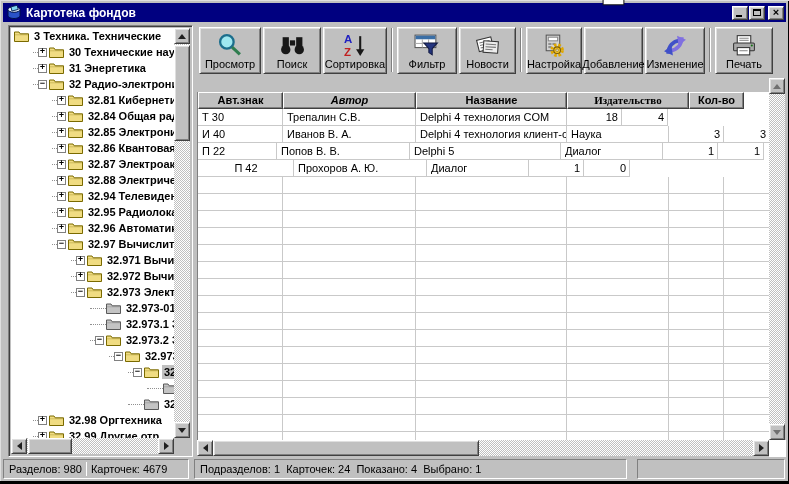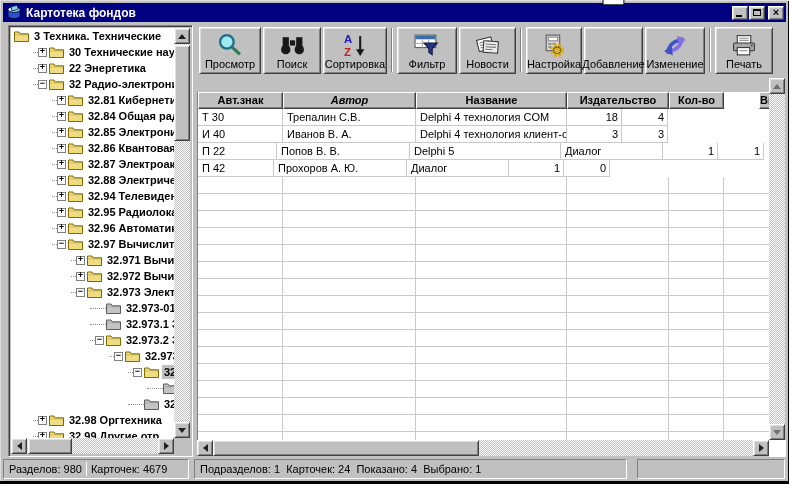--- a/index.html
+++ b/index.html
@@ -218,21 +218,21 @@
             </svg></span>
           <span class="tlabel">30 Технические наук</span>
         </div>
         <div class="tree-row" style="padding-left: 22px;">
           <span class="stub" style="width: 5px;"></span>
           <span class="ebox">+</span>
           <span class="ficon"><svg viewBox="0 0 15 12" width="15" height="12">
               <path d="M0.5 11.5 V2 h4.5 l1.2 1.8 h8.3 v7.7 z" fill="#f0dc82" stroke="#7a6a00" stroke-width="1"></path>
               <path d="M0.5 4.8 h14" stroke="#7a6a00" stroke-width="0.6" opacity="0.5"></path>
             </svg></span>
-          <span class="tlabel">22 Энергетика</span>
+          <span class="tlabel">31 Энергетика</span>
         </div>
         <div class="tree-row" style="padding-left: 22px;">
           <span class="stub" style="width: 5px;"></span>
           <span class="ebox">−</span>
           <span class="ficon"><svg viewBox="0 0 15 12" width="15" height="12">
               <path d="M0.5 11.5 V2 h4.5 l1.2 1.8 h8.3 v7.7 z" fill="#f0dc82" stroke="#7a6a00" stroke-width="1"></path>
               <path d="M0.5 4.8 h14" stroke="#7a6a00" stroke-width="0.6" opacity="0.5"></path>
             </svg></span>
           <span class="tlabel">32 Радио-электроник</span>
         </div>
@@ -453,48 +453,49 @@
         </div>
     </div>
     <div style="position:absolute;right:2px;bottom:2px;width:16px;height:16px;background:#c0c0c0;"></div>
   </div>
 
   <div class="table" id="table">
       <div class="trow">
         <div class="th" style="width: 85px;">Авт.знак</div>
         <div class="th it" style="width: 133px;">Автор</div>
         <div class="th" style="width: 151px;">Название</div>
-        <div class="th" style="width: 102px;">Издательство</div>
+        <div class="th" style="width: 122px; font-family: Liberation Serif, serif;">Издательство</div>
         <div class="th" style="width: 55px;">Кол-во</div>
         <div class="th" style="width: 46px; margin-left: 35px;">Выдано</div>
       </div>
       <div class="trow">
         <div class="td" style="width: 85px;">Т 30</div>
         <div class="td" style="width: 133px;">Трепалин С.В.</div>
         <div class="td" style="width: 151px;">Delphi 4 технология COM</div>
         <div class="td num" style="width: 55px;">18</div>
         <div class="td num" style="width: 46px;">4</div>
       </div>
       <div class="trow">
         <div class="td" style="width: 85px;">И 40</div>
         <div class="td" style="width: 133px;">Иванов В. А.</div>
         <div class="td" style="width: 151px;">Delphi 4 технология клиент-се</div>
+        <div class="td" style="width: 102px;">Наука</div>
         <div class="td num" style="width: 55px;">3</div>
         <div class="td num" style="width: 46px;">3</div>
       </div>
       <div class="trow">
         <div class="td" style="width: 79px;">П 22</div>
         <div class="td" style="width: 133px;">Попов В. В.</div>
         <div class="td" style="width: 151px;">Delphi 5</div>
         <div class="td" style="width: 102px;">Диалог</div>
         <div class="td num" style="width: 55px;">1</div>
         <div class="td num" style="width: 46px;">1</div>
       </div>
       <div class="trow">
-        <div class="td" style="width: 76px;">П 42</div>
+        <div class="td" style="width: 96px; text-align: center;">П 42</div>
         <div class="td" style="width: 133px;">Прохоров А. Ю.</div>
         <div class="td" style="width: 102px;">Диалог</div>
         <div class="td num" style="width: 55px;">1</div>
         <div class="td num" style="width: 46px;">0</div>
       </div>
       <div class="trow">
         <div class="td" style="width: 85px;"></div>
         <div class="td" style="width: 133px;"></div>
         <div class="td" style="width: 151px;"></div>
         <div class="td" style="width: 102px;"></div>

